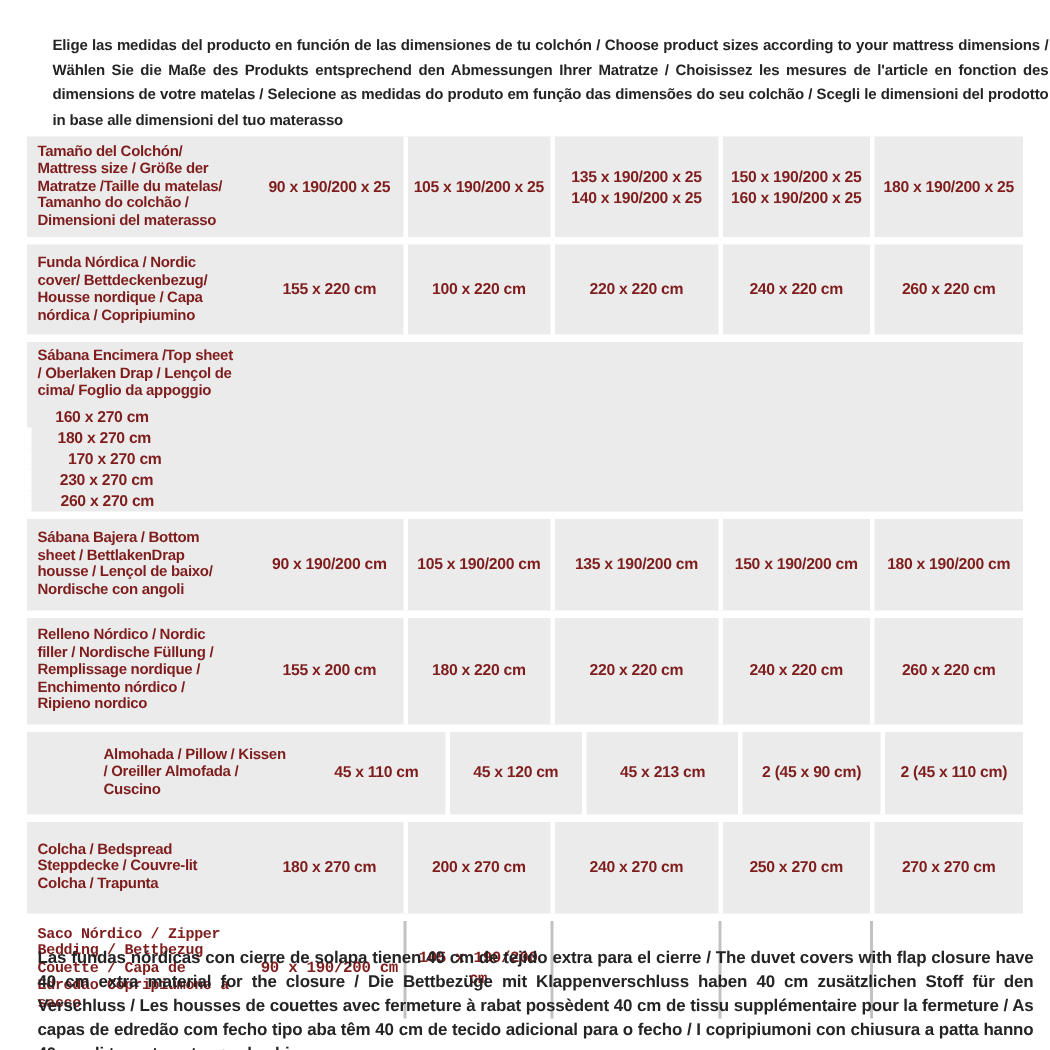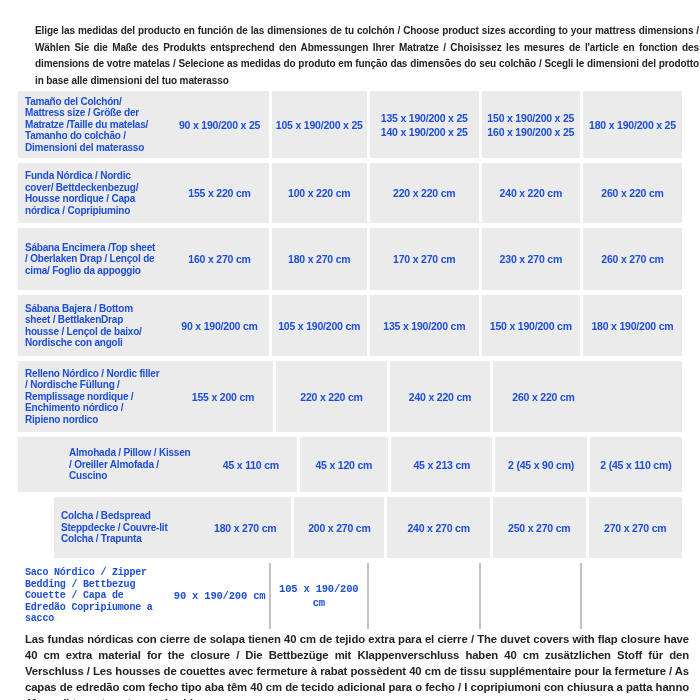--- a/index.html
+++ b/index.html
@@ -15,32 +15,32 @@
   }
   .note{
     position:absolute;top:631px;left:25px;width:664px;
     font-size:11.3px;font-weight:700;line-height:16px;
     text-align:justify;color:#242424;letter-spacing:-0.1px;margin:0;
   }
   .size-table{
     position:absolute;top:91px;left:18px;width:664px;
   }
   .trow{
-    display:flex;margin-bottom:5px;color:#1d4ed8;
+    display:flex;margin-bottom:5px;color:#7f1d1d;
   }
   .trow.gray{background:#ebebeb;}
   .trow.plain{background:#ffffff;font-family:Liberation Mono, monospace;}
   
   .trow:nth-child(1){min-height:67px;}
   .trow:nth-child(2){min-height:60px;}
-  .trow:nth-child(3){min-height:62px;}
+  .trow:nth-child(3){min-height:62px;flex-direction:column;}
   .trow:nth-child(4){min-height:61px;}
   .trow:nth-child(5){min-height:71px;}
   .trow:nth-child(6){min-height:55px;padding-left:44px;}
-  .trow:nth-child(7){min-height:61px;margin-left:36px;}
+  .trow:nth-child(7){min-height:61px;}
   .trow:nth-child(8){min-height:50px;}
   .cell{box-sizing:border-box;display:flex;flex-direction:column;justify-content:center;}
   .cell.label{
     width:155px;padding:4px 13px 4px 7px;
     font-size:10px;font-weight:700;line-height:11.5px;letter-spacing:-0.2px;
   }
   .cell.val{
     align-items:center;text-align:center;
     font-size:10.5px;font-weight:700;line-height:14px;letter-spacing:-0.2px;
   }
@@ -138,20 +138,23 @@
       </div>
       <div class="cell val c5">
         <div>180 x 190/200 cm</div>
       </div>
     </div>
     <div class="trow gray">
       <div class="cell label">Relleno Nórdico / Nordic filler / Nordische Füllung / Remplissage nordique / Enchimento nórdico / Ripieno nordico</div>
       <div class="cell val c1">
         <div>155 x 200 cm</div>
       </div>
+      <div class="cell val c2">
+        <div>180 x 220 cm</div>
+      </div>
       <div class="cell val c3">
         <div>220 x 220 cm</div>
       </div>
       <div class="cell val c4">
         <div>240 x 220 cm</div>
       </div>
       <div class="cell val c5">
         <div>260 x 220 cm</div>
       </div>
     </div>

